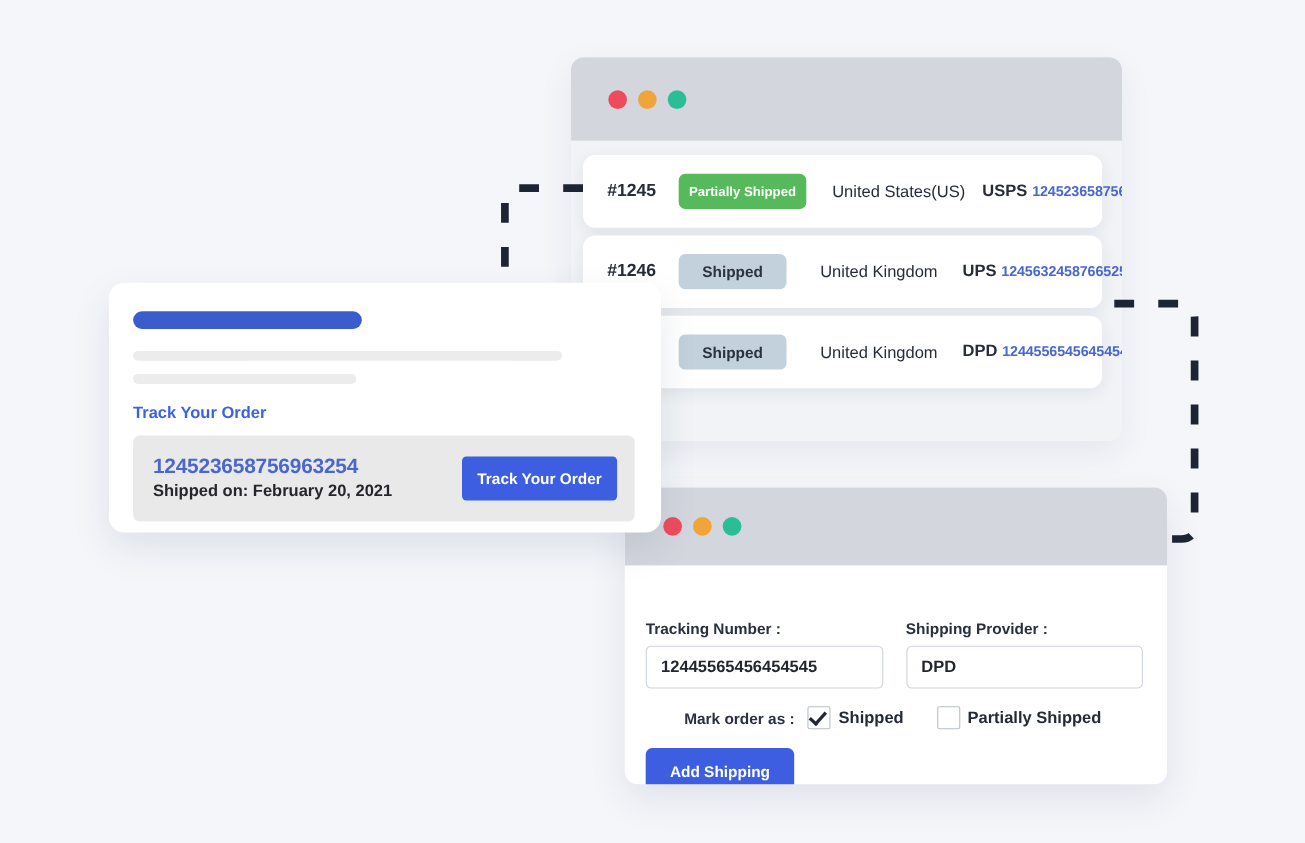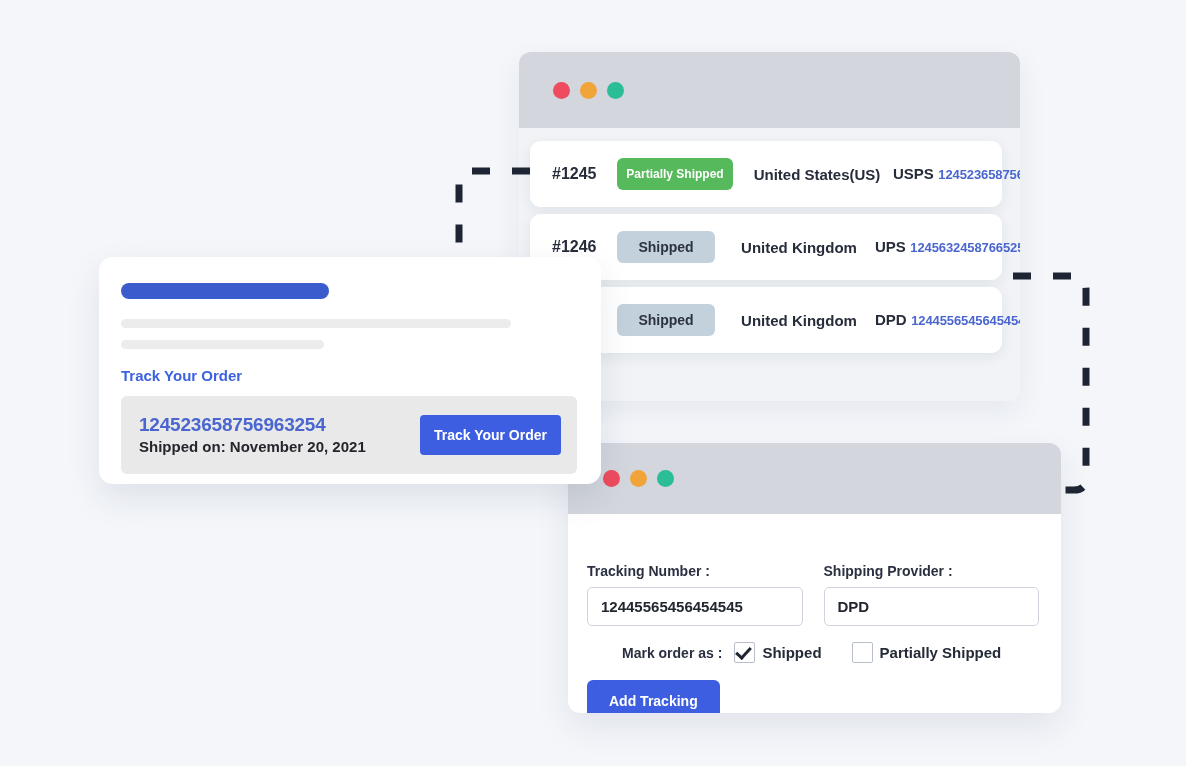--- a/index.html
+++ b/index.html
@@ -121,21 +121,21 @@
   .badge.shipped {
     background: #c3d1dc;
     color: #2b3340;
     width: 98px;
     font-size: 14px;
     font-weight: 700;
     padding: 9px 8px;
   }
   .order-country {
     font-size: 15px;
-    font-weight: 700;
+    font-weight: 400;
     color: #262c3a;
     margin-left: 14px;
     flex: none;
     width: 140px;
     text-align: center;
     white-space: nowrap;
   }
   .order-ship {
     margin-left: 6px;
     flex: none;
@@ -387,21 +387,21 @@
 
   <div class="window" id="track-card">
     <div class="track-inner">
       <span class="bar bar-blue"></span>
       <span class="bar bar-gray-long"></span>
       <span class="bar bar-gray-short"></span>
       <div class="track-title">Track Your Order</div>
       <div class="track-panel">
         <div>
           <div class="track-num">124523658756963254</div>
-          <div class="track-date">Shipped on: November 20, 2021</div>
+          <div class="track-date">Shipped on: February 20, 2021</div>
         </div>
         <button class="btn-primary">Track Your Order</button>
       </div>
     </div>
   </div>
 
   <div class="window" id="form-window">
     <div class="titlebar">
       <div class="dots">
         <span class="dot red"></span>
@@ -426,17 +426,17 @@
         <span class="check-item">
           <span class="checkbox checked"></span>
           <span class="check-text">Shipped</span>
         </span>
         <span class="check-item">
           <span class="checkbox"></span>
           <span class="check-text">Partially Shipped</span>
         </span>
       </div>
 
-      <button class="add-btn">Add Tracking</button>
+      <button class="add-btn">Add Shipping</button>
     </div>
   </div>
 
 </div>
 
 </body></html>

